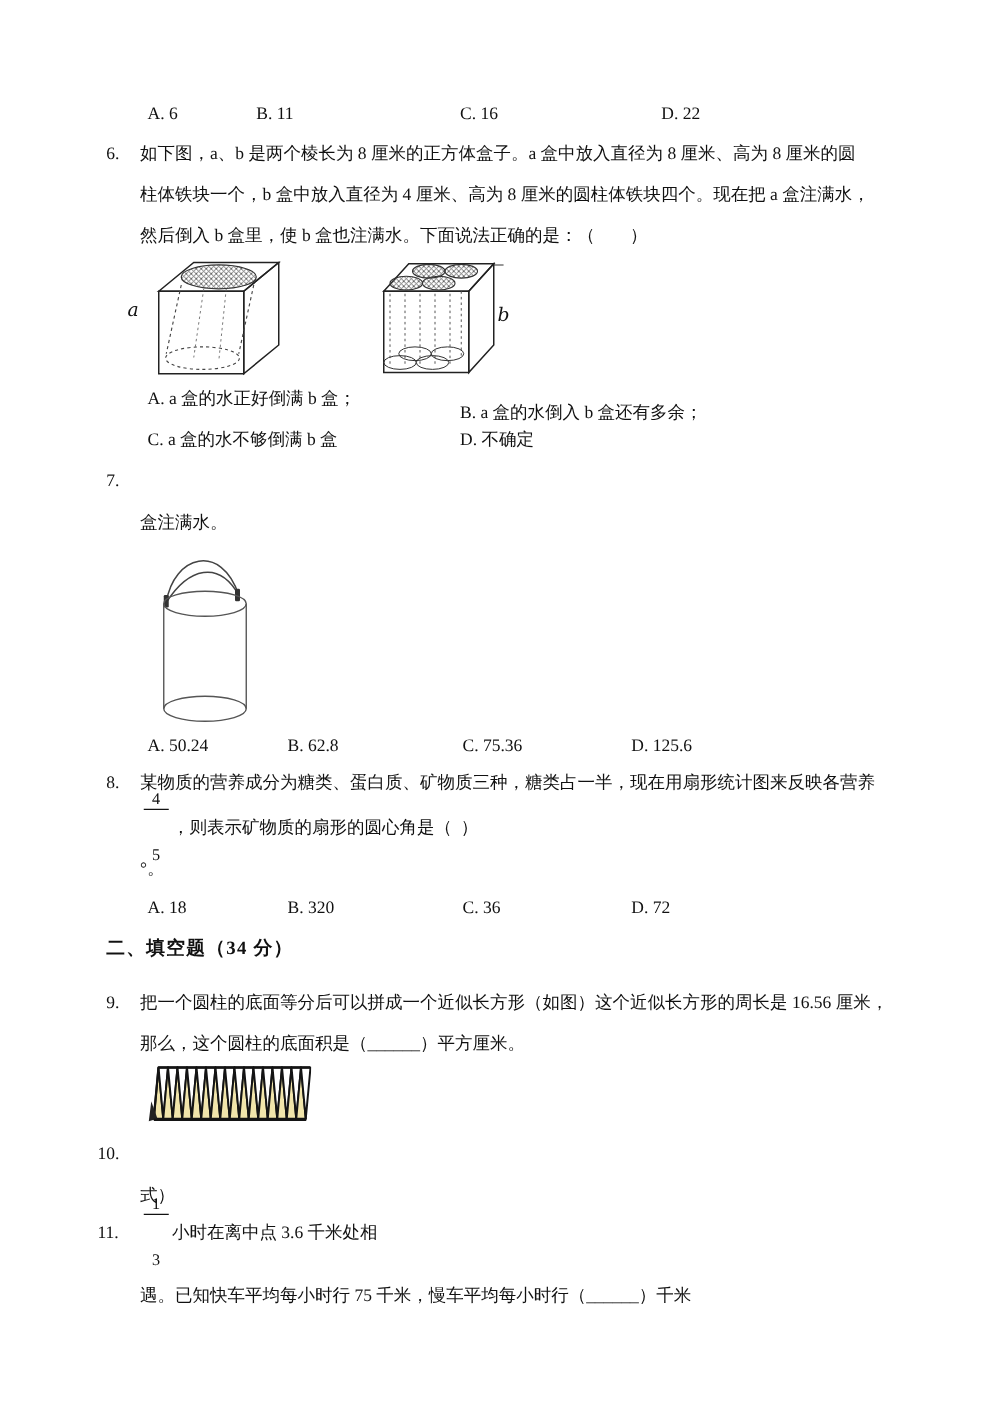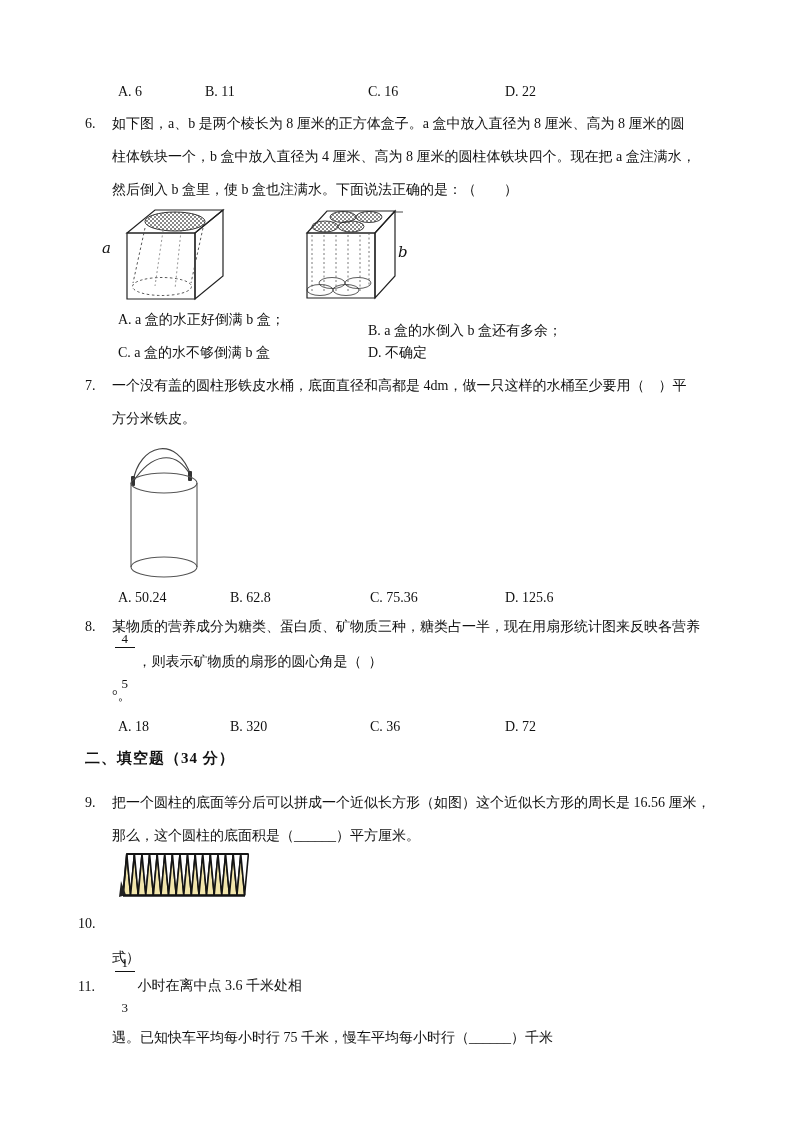--- a/index.html
+++ b/index.html
@@ -25,21 +25,21 @@
   svg{display:block;}
 </style>
 </head>
 <body>
 
 <div class="page">
 
   <div class="ln" style="left:118px;top:84px">A. 6</div>
   <div class="ln" style="left:205px;top:84px">B. 11</div>
   <div class="ln" style="left:368px;top:84px">C. 16</div>
-  <div class="ln" style="left:505px;top:84px">D. 22</div>
+  <div class="ln" style="left:529px;top:84px">D. 22</div>
 
   <div class="qnum" style="left:85px;top:116px">6.</div>
   <div class="ln" style="left:112px;top:116px">如下图，a、b 是两个棱长为 8 厘米的正方体盒子。a 盒中放入直径为 8 厘米、高为 8 厘米的圆</div>
   <div class="ln" style="left:112px;top:149px">柱体铁块一个，b 盒中放入直径为 4 厘米、高为 8 厘米的圆柱体铁块四个。现在把 a 盒注满水，</div>
   <div class="ln" style="left:112px;top:182px">然后倒入 b 盒里，使 b 盒也注满水。下面说法正确的是：（　　）</div>
 
   <div class="figwrap" style="left:102px;top:203px;width:134px;height:100px">
     <span class="figlabel" style="left:0;top:36px">a</span>
     <svg width="112" height="98" viewBox="0 0 112 98" style="position:absolute;left:15px;top:0">
       <defs>
@@ -87,22 +87,21 @@
     </svg>
     <span class="figlabel" style="left:99px;top:38px">b</span>
   </div>
 
   <div class="ln" style="left:118px;top:312px">A. a 盒的水正好倒满 b 盒；</div>
   <div class="ln" style="left:368px;top:323px">B. a 盒的水倒入 b 盒还有多余；</div>
   <div class="ln" style="left:118px;top:345px">C. a 盒的水不够倒满 b 盒</div>
   <div class="ln" style="left:368px;top:345px">D. 不确定</div>
 
   <div class="qnum" style="left:85px;top:378px">7.</div>
-  <div class="ln" style="left:112px;top:378px">一个没有盖的圆柱形铁皮水桶，底面直径和高都是 4dm，做一只这样的水桶至少要用（　）平</div>
-  <div class="ln" style="left:112px;top:411px">方分米铁皮。</div>
+  <div class="ln" style="left:112px;top:411px">盒注满水。</div>
 
   <div class="figwrap" style="left:127px;top:440px;width:76px;height:146px">
     <svg width="76" height="146" viewBox="0 0 76 146">
       <path d="M6,42 C12,4 50,-6 64,36" stroke="#444" stroke-width="1.2" fill="none"></path>
       <path d="M6,42 C24,14 48,8 64,36" stroke="#444" stroke-width="1.2" fill="none"></path>
       <rect x="4" y="36" width="4" height="10" rx="1" fill="#333"></rect>
       <rect x="61" y="31" width="4" height="10" rx="1" fill="#333"></rect>
       <ellipse cx="37" cy="43" rx="33" ry="10" fill="none" stroke="#555" stroke-width="1.1"></ellipse>
       <path d="M4,43 L4,127" stroke="#555" stroke-width="1.1" fill="none"></path>
       <path d="M70,43 L70,127" stroke="#555" stroke-width="1.1" fill="none"></path>

